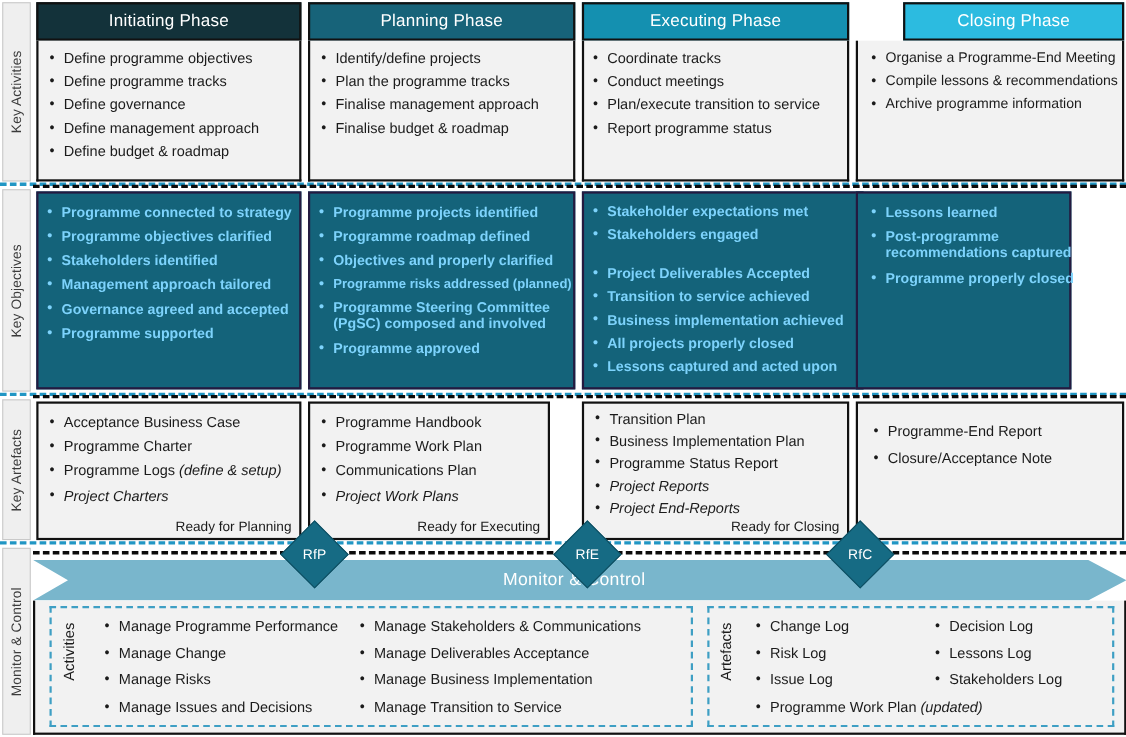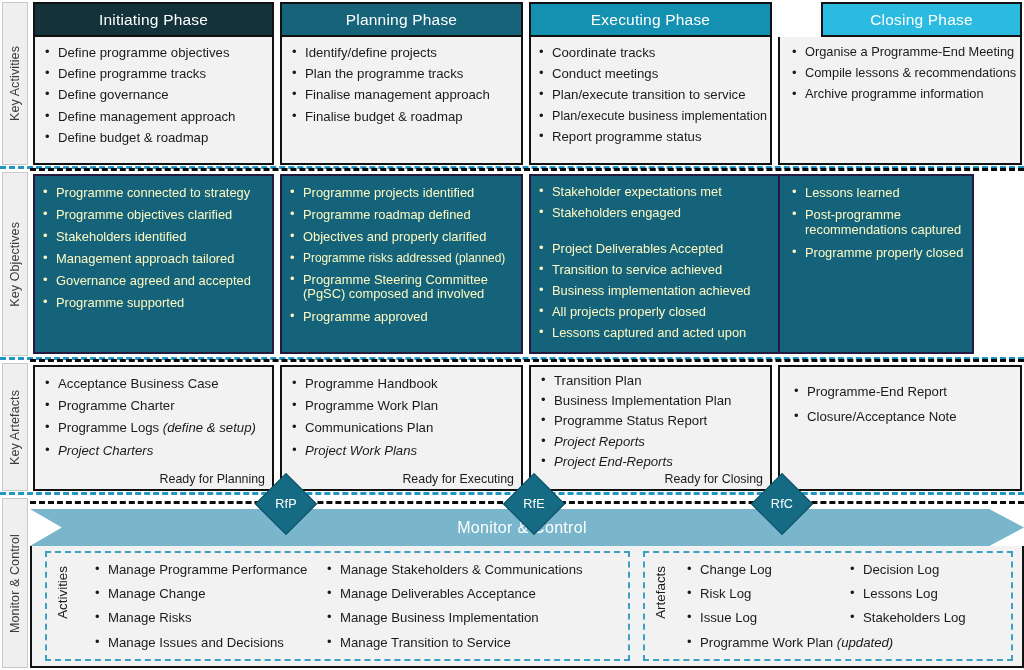--- a/index.html
+++ b/index.html
@@ -59,21 +59,21 @@
     content: "\2022"; position: absolute; left: 0; top: -1px; font-size: 13px;
   }
 
   
   .obj-card {
     position: absolute;
     background: #14637a;
     border: 2px solid #241a40;
   }
   .obj-card ul.bl li {
-    color: #fef9c3; font-weight: normal; font-size: 12.9px;
+    color: #7dd3fc; font-weight: bold; font-size: 12.9px;
     margin-bottom: 8px; line-height: 1.08;
   }
   .obj-card ul.bl li.sm { font-size: 11.9px; }
   .obj-card ul.bl li.two { white-space: normal; line-height: 1.15; }
 
   
   .art-card { position: absolute; background: #f2f2f2; border: 2px solid #111111; padding: 10px 6px 4px 10px; }
   .art-card ul.bl li { margin-bottom: 9px; font-size: 13.2px; }
   .proj { color: #3b7fc4; font-style: italic; }
   .paren-it { font-style: italic; }
@@ -170,21 +170,20 @@
 
   <div class="card" style="left:529px;top:2px;width:243px;height:163px;">
     <div class="card-head" style="background:#1490b0;">
       <span>Executing Phase</span>
     </div>
     <div class="card-body" style="height:128px;padding-left:8px;">
       <ul class="bl">
         <li>Coordinate tracks</li>
         <li>Conduct meetings</li>
         <li>Plan/execute transition to service</li>
-        <li style="font-size:12.6px;">Plan/execute business implementation</li>
         <li>Report programme status</li>
       </ul>
     </div>
   </div>
 
   <div class="card" style="left:778px;top:2px;width:244px;height:163px;">
     <div class="card-head" style="background:#2cbbe0;margin-left:43px;">
       <span>Closing Phase</span>
     </div>
     <div class="card-body" style="height:128px;padding-left:12px;">
@@ -247,21 +246,21 @@
   <div class="art-card" style="left:33px;top:365px;width:241px;height:126px;">
     <ul class="bl">
       <li>Acceptance Business Case</li>
       <li>Programme Charter</li>
       <li><span>Programme Logs </span><span class="paren-it">(define &amp; setup)</span></li>
       <li class="proj">Project Charters</li>
     </ul>
     <div class="ready">Ready for Planning</div>
   </div>
 
-  <div class="art-card" style="left:280px;top:365px;width:243px;height:126px;">
+  <div class="art-card" style="left:280px;top:365px;width:220px;height:126px;">
     <ul class="bl">
       <li>Programme Handbook</li>
       <li>Programme Work Plan</li>
       <li>Communications Plan</li>
       <li class="proj">Project Work Plans</li>
     </ul>
     <div class="ready">Ready for Executing</div>
   </div>
 
   <div class="art-card" style="left:529px;top:365px;width:243px;height:126px;padding-top:7px;">

